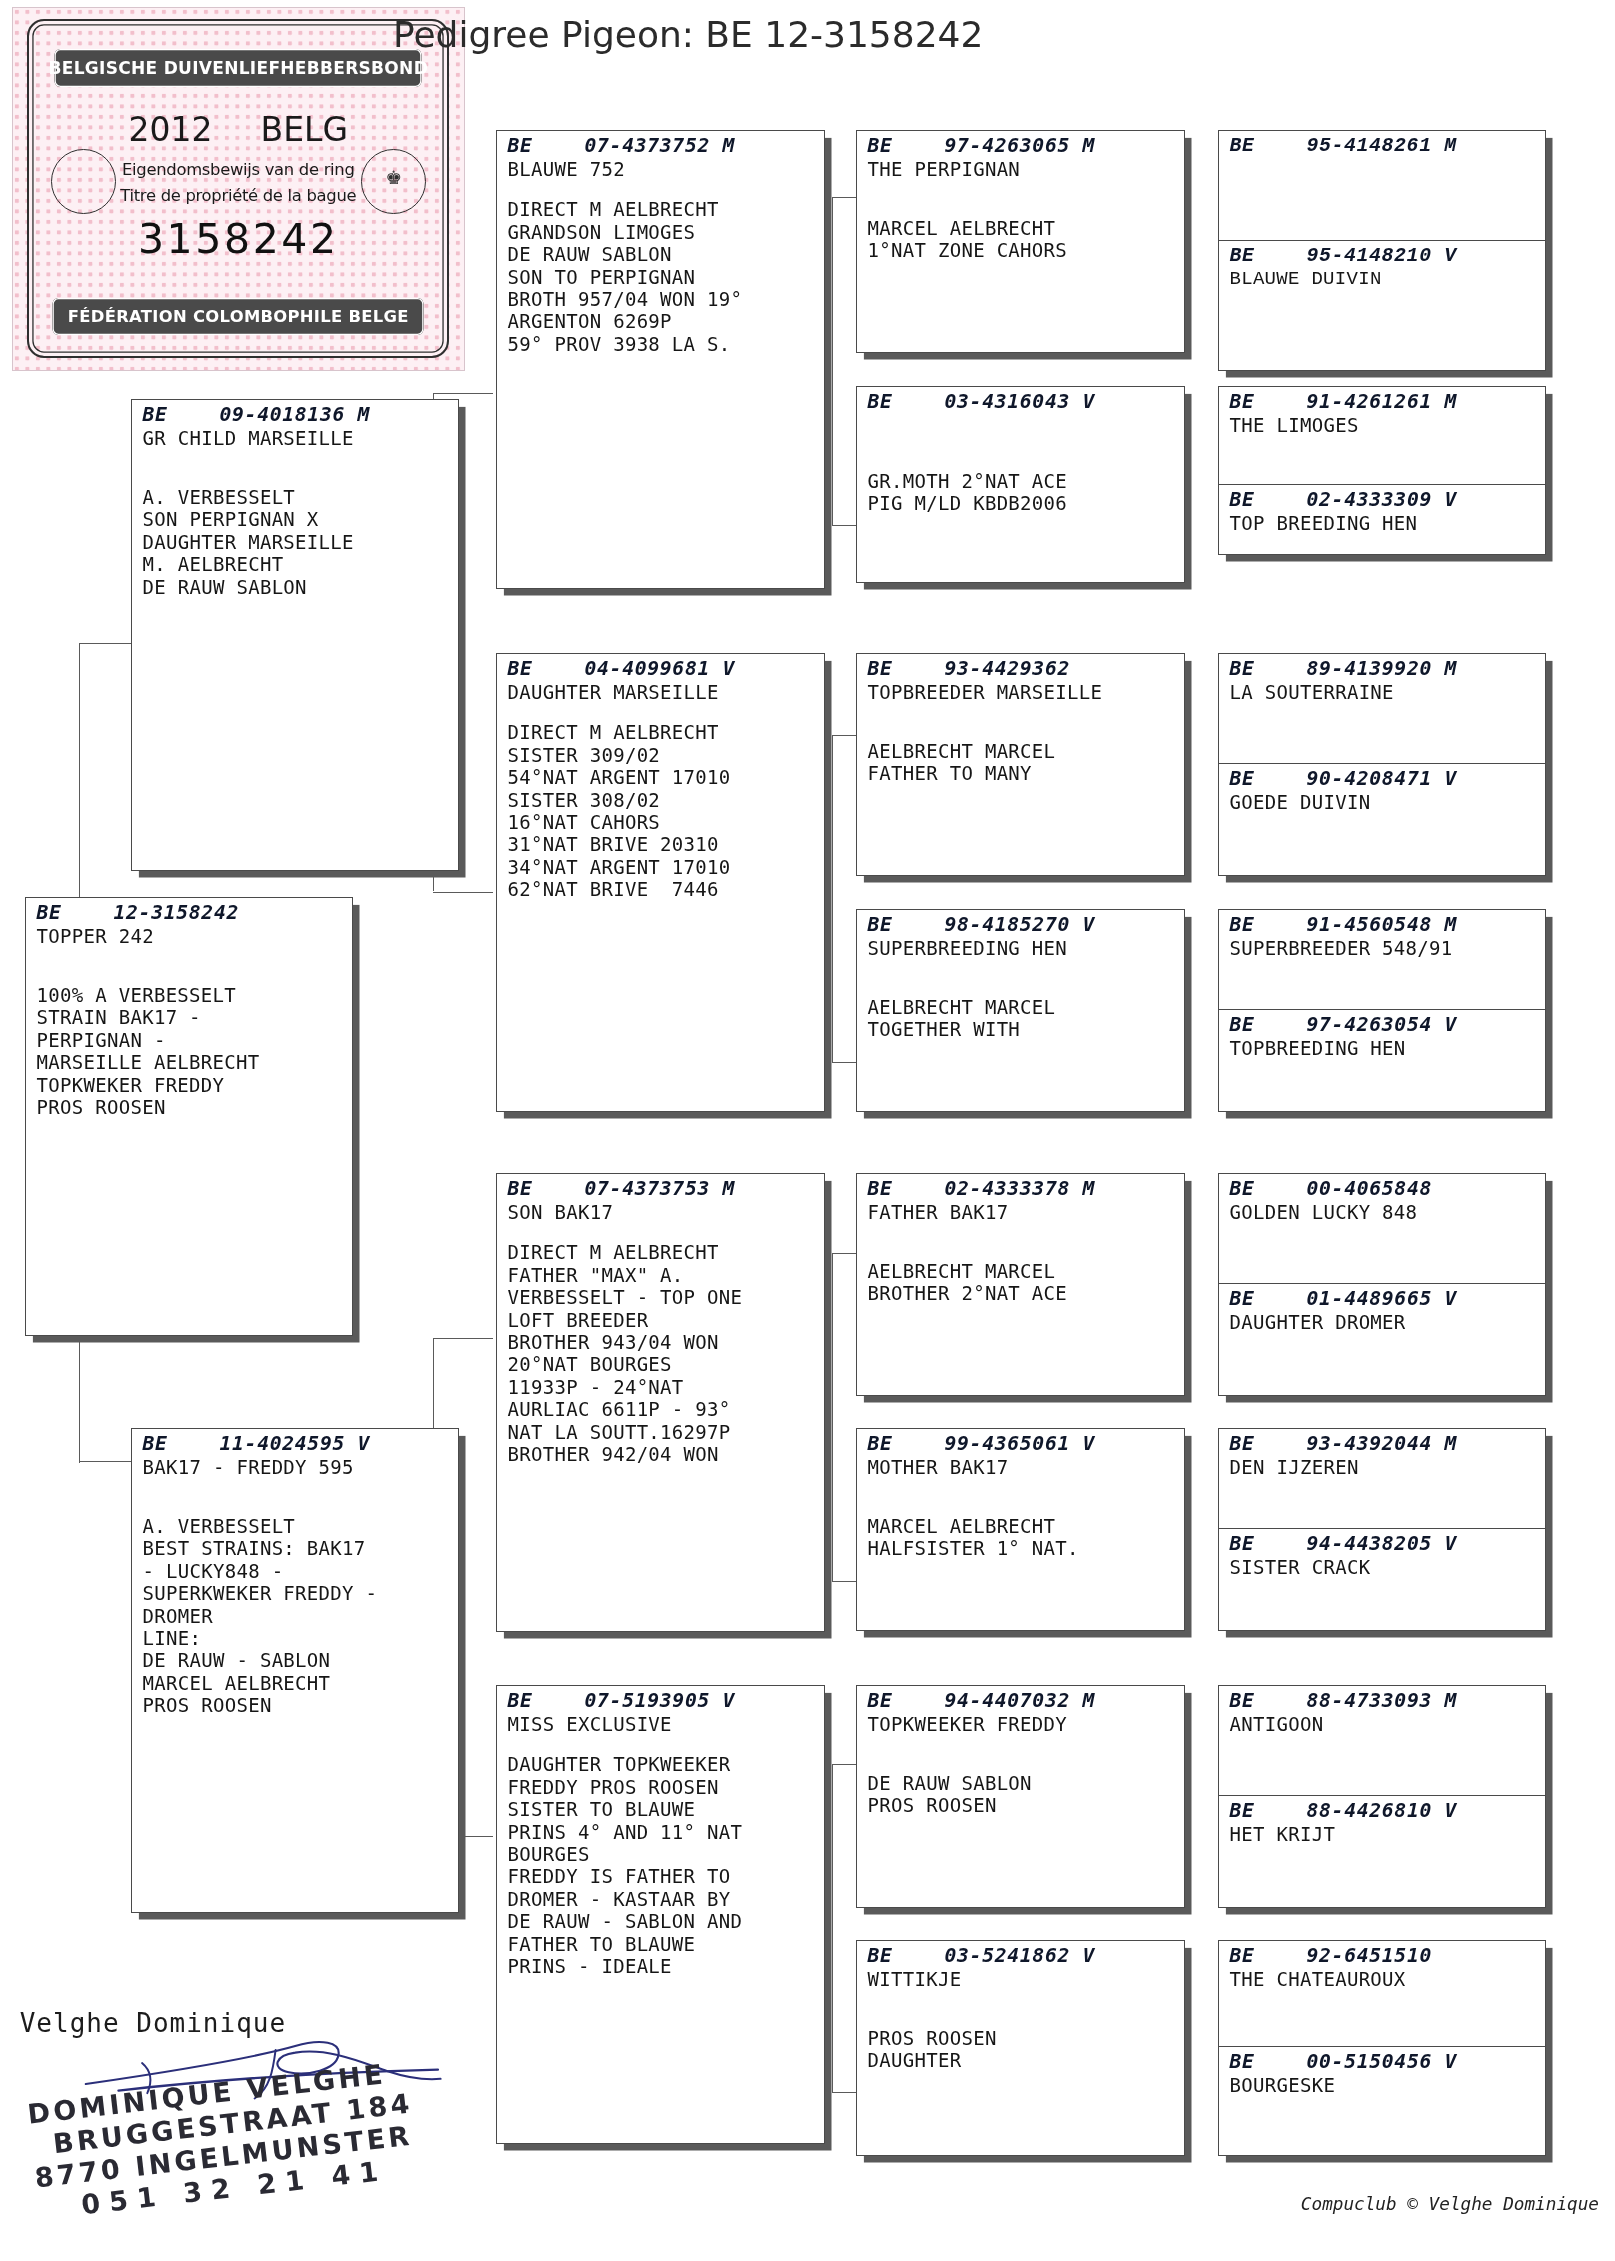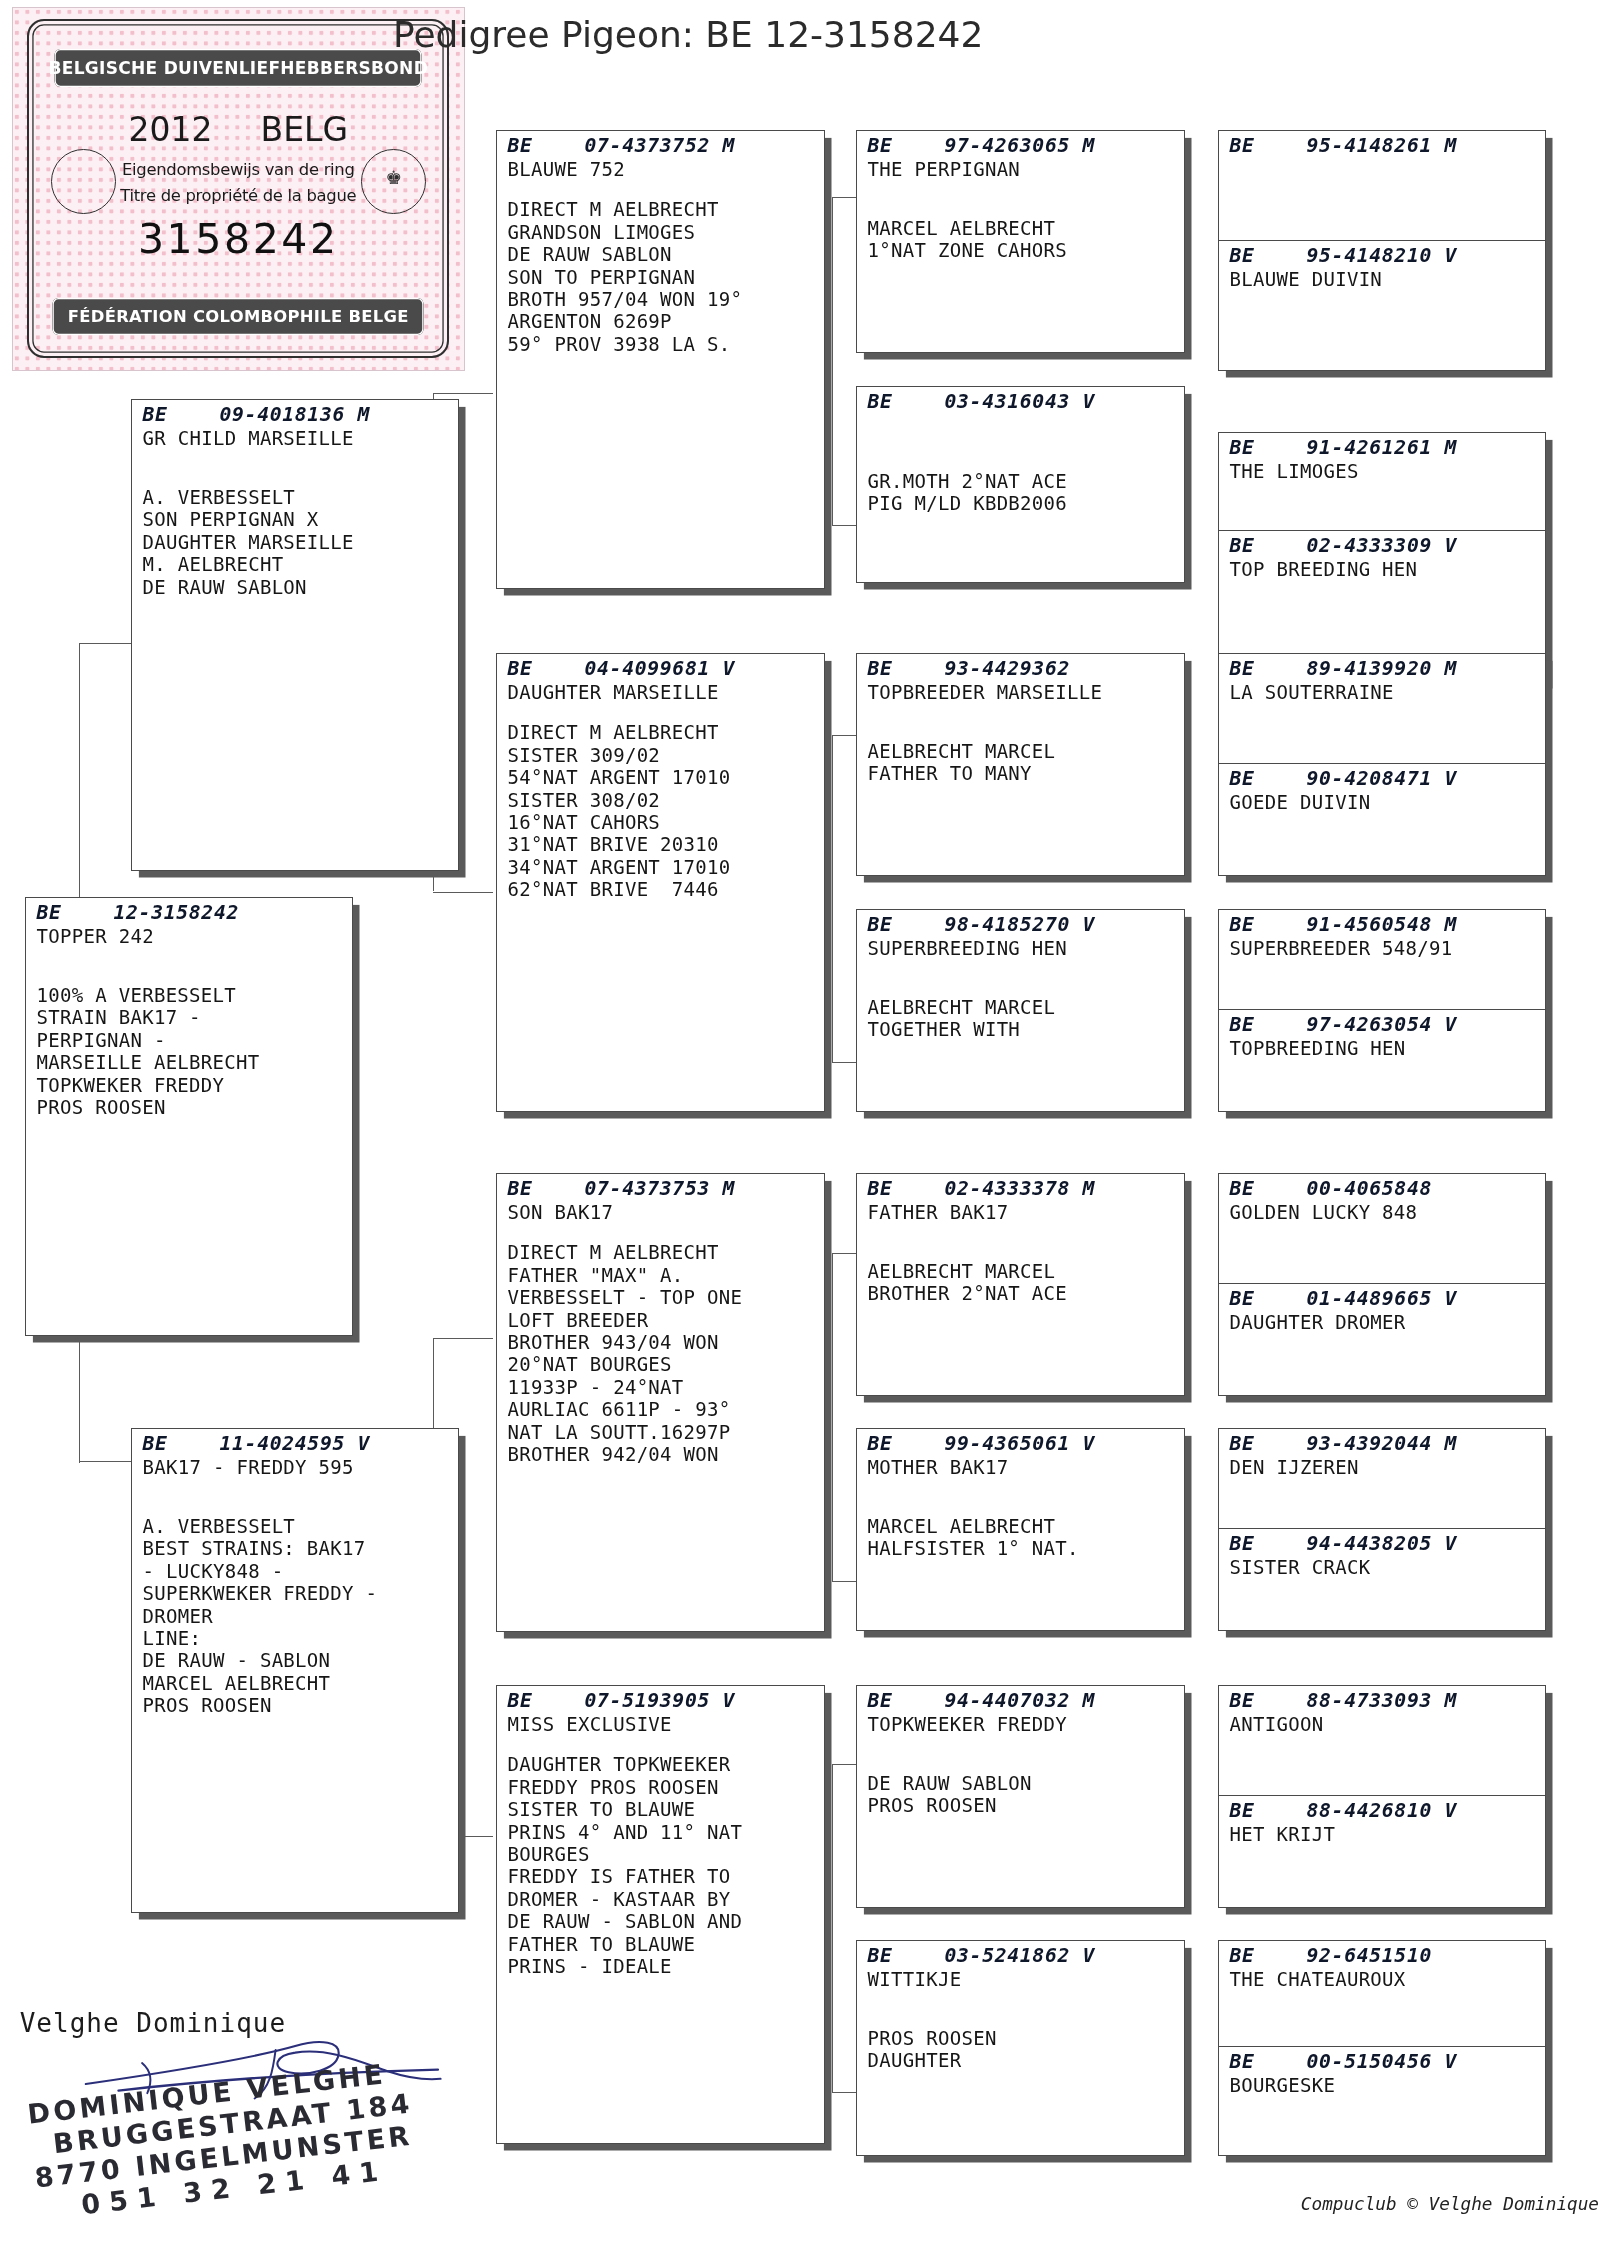--- a/index.html
+++ b/index.html
@@ -328,32 +328,32 @@
   </div>
 
   <div class="pbox" style="left:856px;top:1940px;width:329px;height:216px;">
     <div class="ring"><span class="cc">BE</span><span>03-5241862 V</span></div>
     <div class="nm">WITTIKJE</div>
     <div class="gap-md"></div>
     <div class="nm">PROS ROOSEN
 DAUGHTER</div>
   </div>
 
-  <div class="splitbox" style="left:1218px;top:130px;width:328px;height:241px;">
+  <div class="splitbox" style="left:1218px;top:130px;width:328px;height:241px;font-family:Liberation Mono, monospace;">
     <div class="half top" style="height:110px;">
       <div class="ring"><span class="cc">BE</span><span>95-4148261 M</span></div>
       <div class="nm"></div>
     </div>
     <div class="half" style="height:130px;">
       <div class="ring"><span class="cc">BE</span><span>95-4148210 V</span></div>
       <div class="nm">BLAUWE DUIVIN</div>
     </div>
   </div>
 
-  <div class="splitbox" style="left:1218px;top:386px;width:328px;height:250px;margin-top:46px;">
+  <div class="splitbox" style="left:1218px;top:386px;width:328px;height:169px;">
     <div class="half top" style="height:98px;">
       <div class="ring"><span class="cc">BE</span><span>91-4261261 M</span></div>
       <div class="nm">THE LIMOGES</div>
     </div>
     <div class="half" style="height:97px;">
       <div class="ring"><span class="cc">BE</span><span>02-4333309 V</span></div>
       <div class="nm">TOP BREEDING HEN</div>
     </div>
   </div>
 

